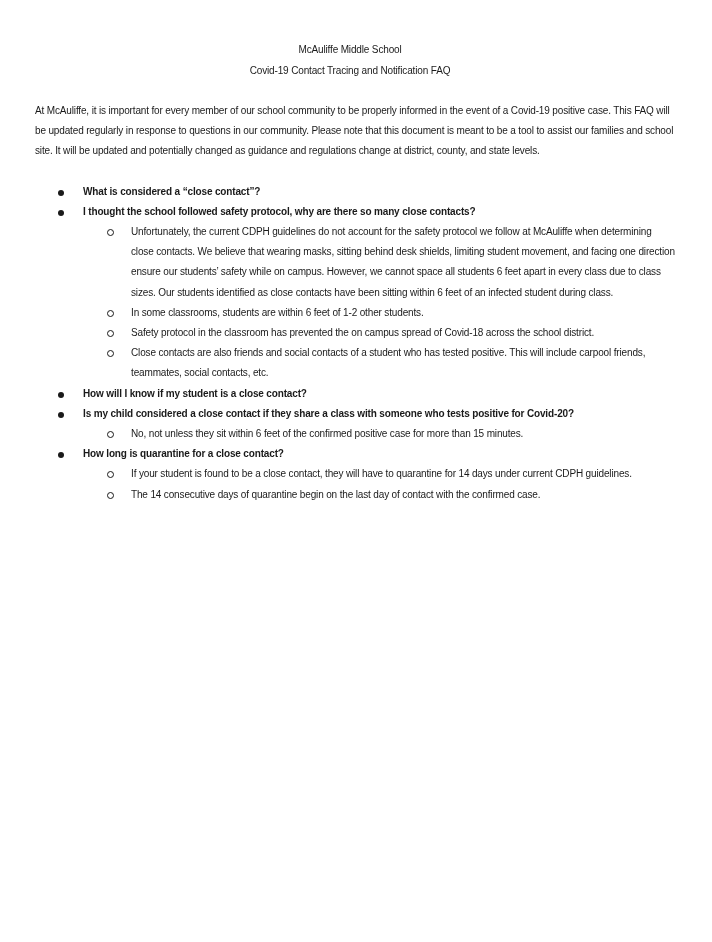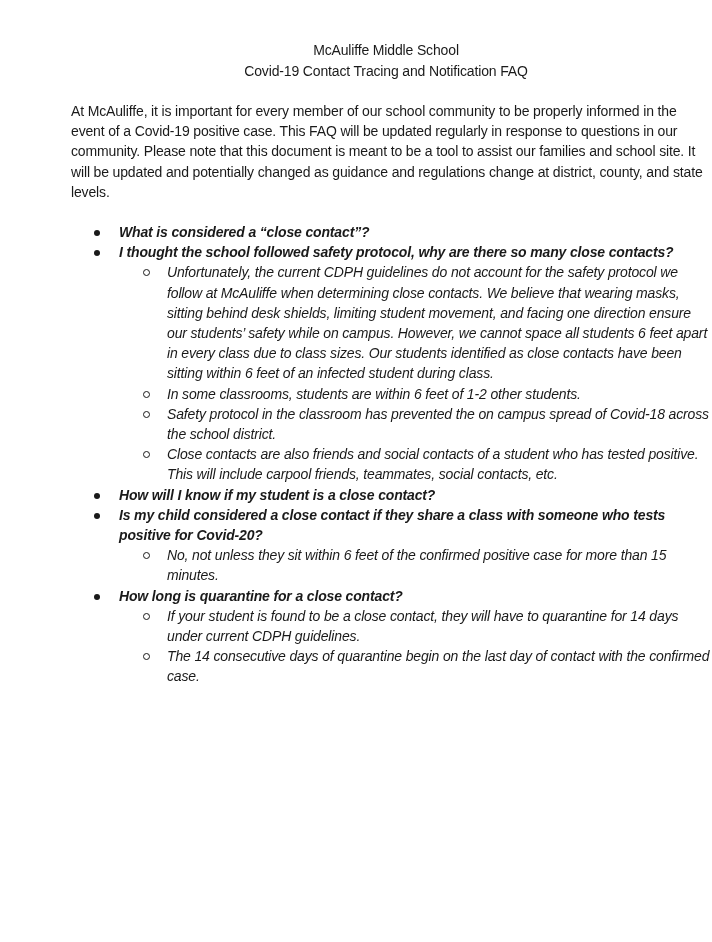--- a/index.html
+++ b/index.html
@@ -13,45 +13,43 @@
       overflow: hidden;
       position: relative;
       font-family: "Liberation Sans", sans-serif;
       color: #1a1a1a;
     }
     .page {
       position: absolute;
       left: 35px;
       top: 40px;
       width: 640px;
-      font-size: 14px;
+      font-size: 10px;
       line-height: 20.2px;
       letter-spacing: -0.15px;
-      margin-left: 36px;
     }
     .title-block {
       text-align: center;
       margin-left: -10px;
     }
     .title-line {
       display: block;
       line-height: 20.5px;
     }
     .intro {
       margin-top: 20px;
     }
     .faq-list {
       list-style: none;
       margin: 20px 0 0 0;
       padding: 0;
     }
     .faq-item {
       position: relative;
       padding-left: 48px;
-      font-style: italic;
     }
     .bullet-filled {
       position: absolute;
       left: 23px;
       top: 8px;
       width: 6px;
       height: 6px;
       border-radius: 50%;
       background: #1a1a1a;
     }

